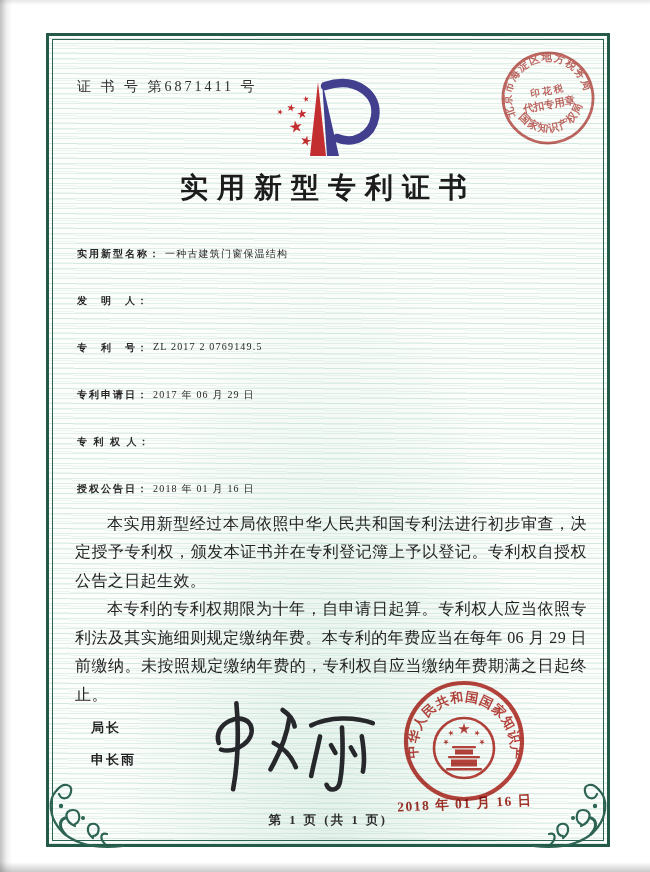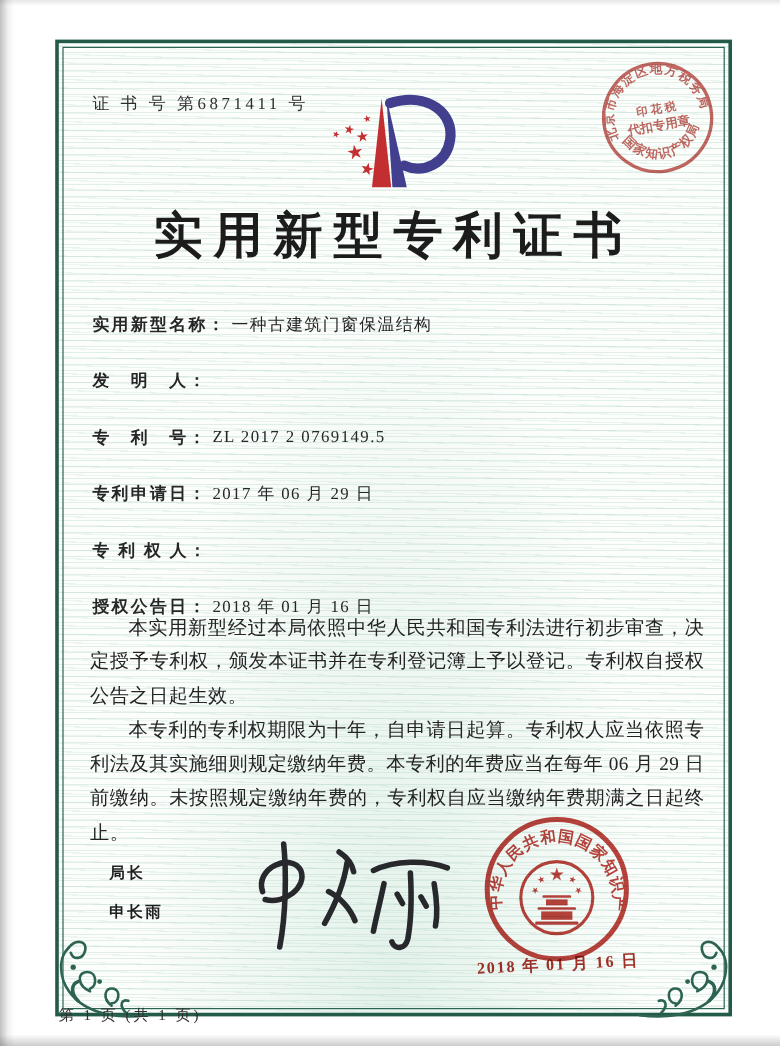--- a/index.html
+++ b/index.html
@@ -25,46 +25,46 @@
   .frame-inner{position:absolute;inset:3px;border:1px solid #2c6353;pointer-events:none;}
 
   .cert-no{position:absolute;left:28px;top:42px;font-size:14px;letter-spacing:3px;color:#2d2d2d;}
 
   .logo{position:absolute;left:206px;top:37px;width:140px;height:95px;}
 
   .tax-stamp{position:absolute;left:444px;top:7px;width:110px;height:110px;
      transform:rotate(-10deg);opacity:.78;mix-blend-mode:multiply;}
 
   .title{position:absolute;left:0;top:133px;width:100%;margin:0;text-align:center;
-     font-size:41px;font-weight:bold;letter-spacing:9px;color:#1c1c1c;}
+     font-size:28px;font-weight:bold;letter-spacing:9px;color:#1c1c1c;}
 
   .fields{position:absolute;left:28px;top:211px;width:505px;}
-  .field-row{height:47px;display:flex;align-items:center;
-     font-size:14px;letter-spacing:1.2px;color:#262626;}
+  .field-row{height:47px;display:flex;align-items:flex-start;
+     font-size:10px;letter-spacing:1.2px;color:#262626;}
   .f-label{white-space:pre;font-weight:600;letter-spacing:2px;}
   .f-value{white-space:pre;margin-left:4px;}
 
   .paras{position:absolute;left:26px;top:474px;width:512px;
      font-size:16px;line-height:1.78;color:#242424;text-align:justify;letter-spacing:.4px;}
   .paras p{margin:0;text-indent:2em;}
 
   .signer{position:absolute;left:42px;top:676px;
      font-family:"Liberation Sans","DejaVu Sans",sans-serif;
      font-size:13px;font-weight:600;letter-spacing:2px;line-height:32px;color:#1f1f1f;}
 
   .signature{position:absolute;left:138px;top:652px;width:200px;height:110px;}
 
   .main-seal{position:absolute;left:340px;top:630px;width:150px;height:150px;
      opacity:.92;mix-blend-mode:multiply;}
   .seal-date{position:absolute;left:336px;top:759px;width:160px;text-align:center;
      font-size:13.5px;font-weight:bold;letter-spacing:1.5px;color:#a8322a;
      transform:rotate(-3deg);mix-blend-mode:multiply;white-space:pre;}
 
-  .footer{position:absolute;left:0;top:802px;width:100%;text-align:left;
-     font-size:12.5px;letter-spacing:2.5px;color:#2e2e2e;}
+  .footer{position:absolute;left:0;top:776px;width:100%;text-align:center;
+     font-size:12.5px;letter-spacing:2.5px;color:#2e2e2e;font-weight:bold;}
 
   .flourish{position:absolute;width:90px;height:90px;}
   .flourish.bl{left:-14px;top:726px;}
   .flourish.br{left:482px;top:726px;transform:scaleX(-1);}
 
   svg text{font-family:"Liberation Serif","DejaVu Serif",serif;}
 </style>
 </head>
 <body>
 

